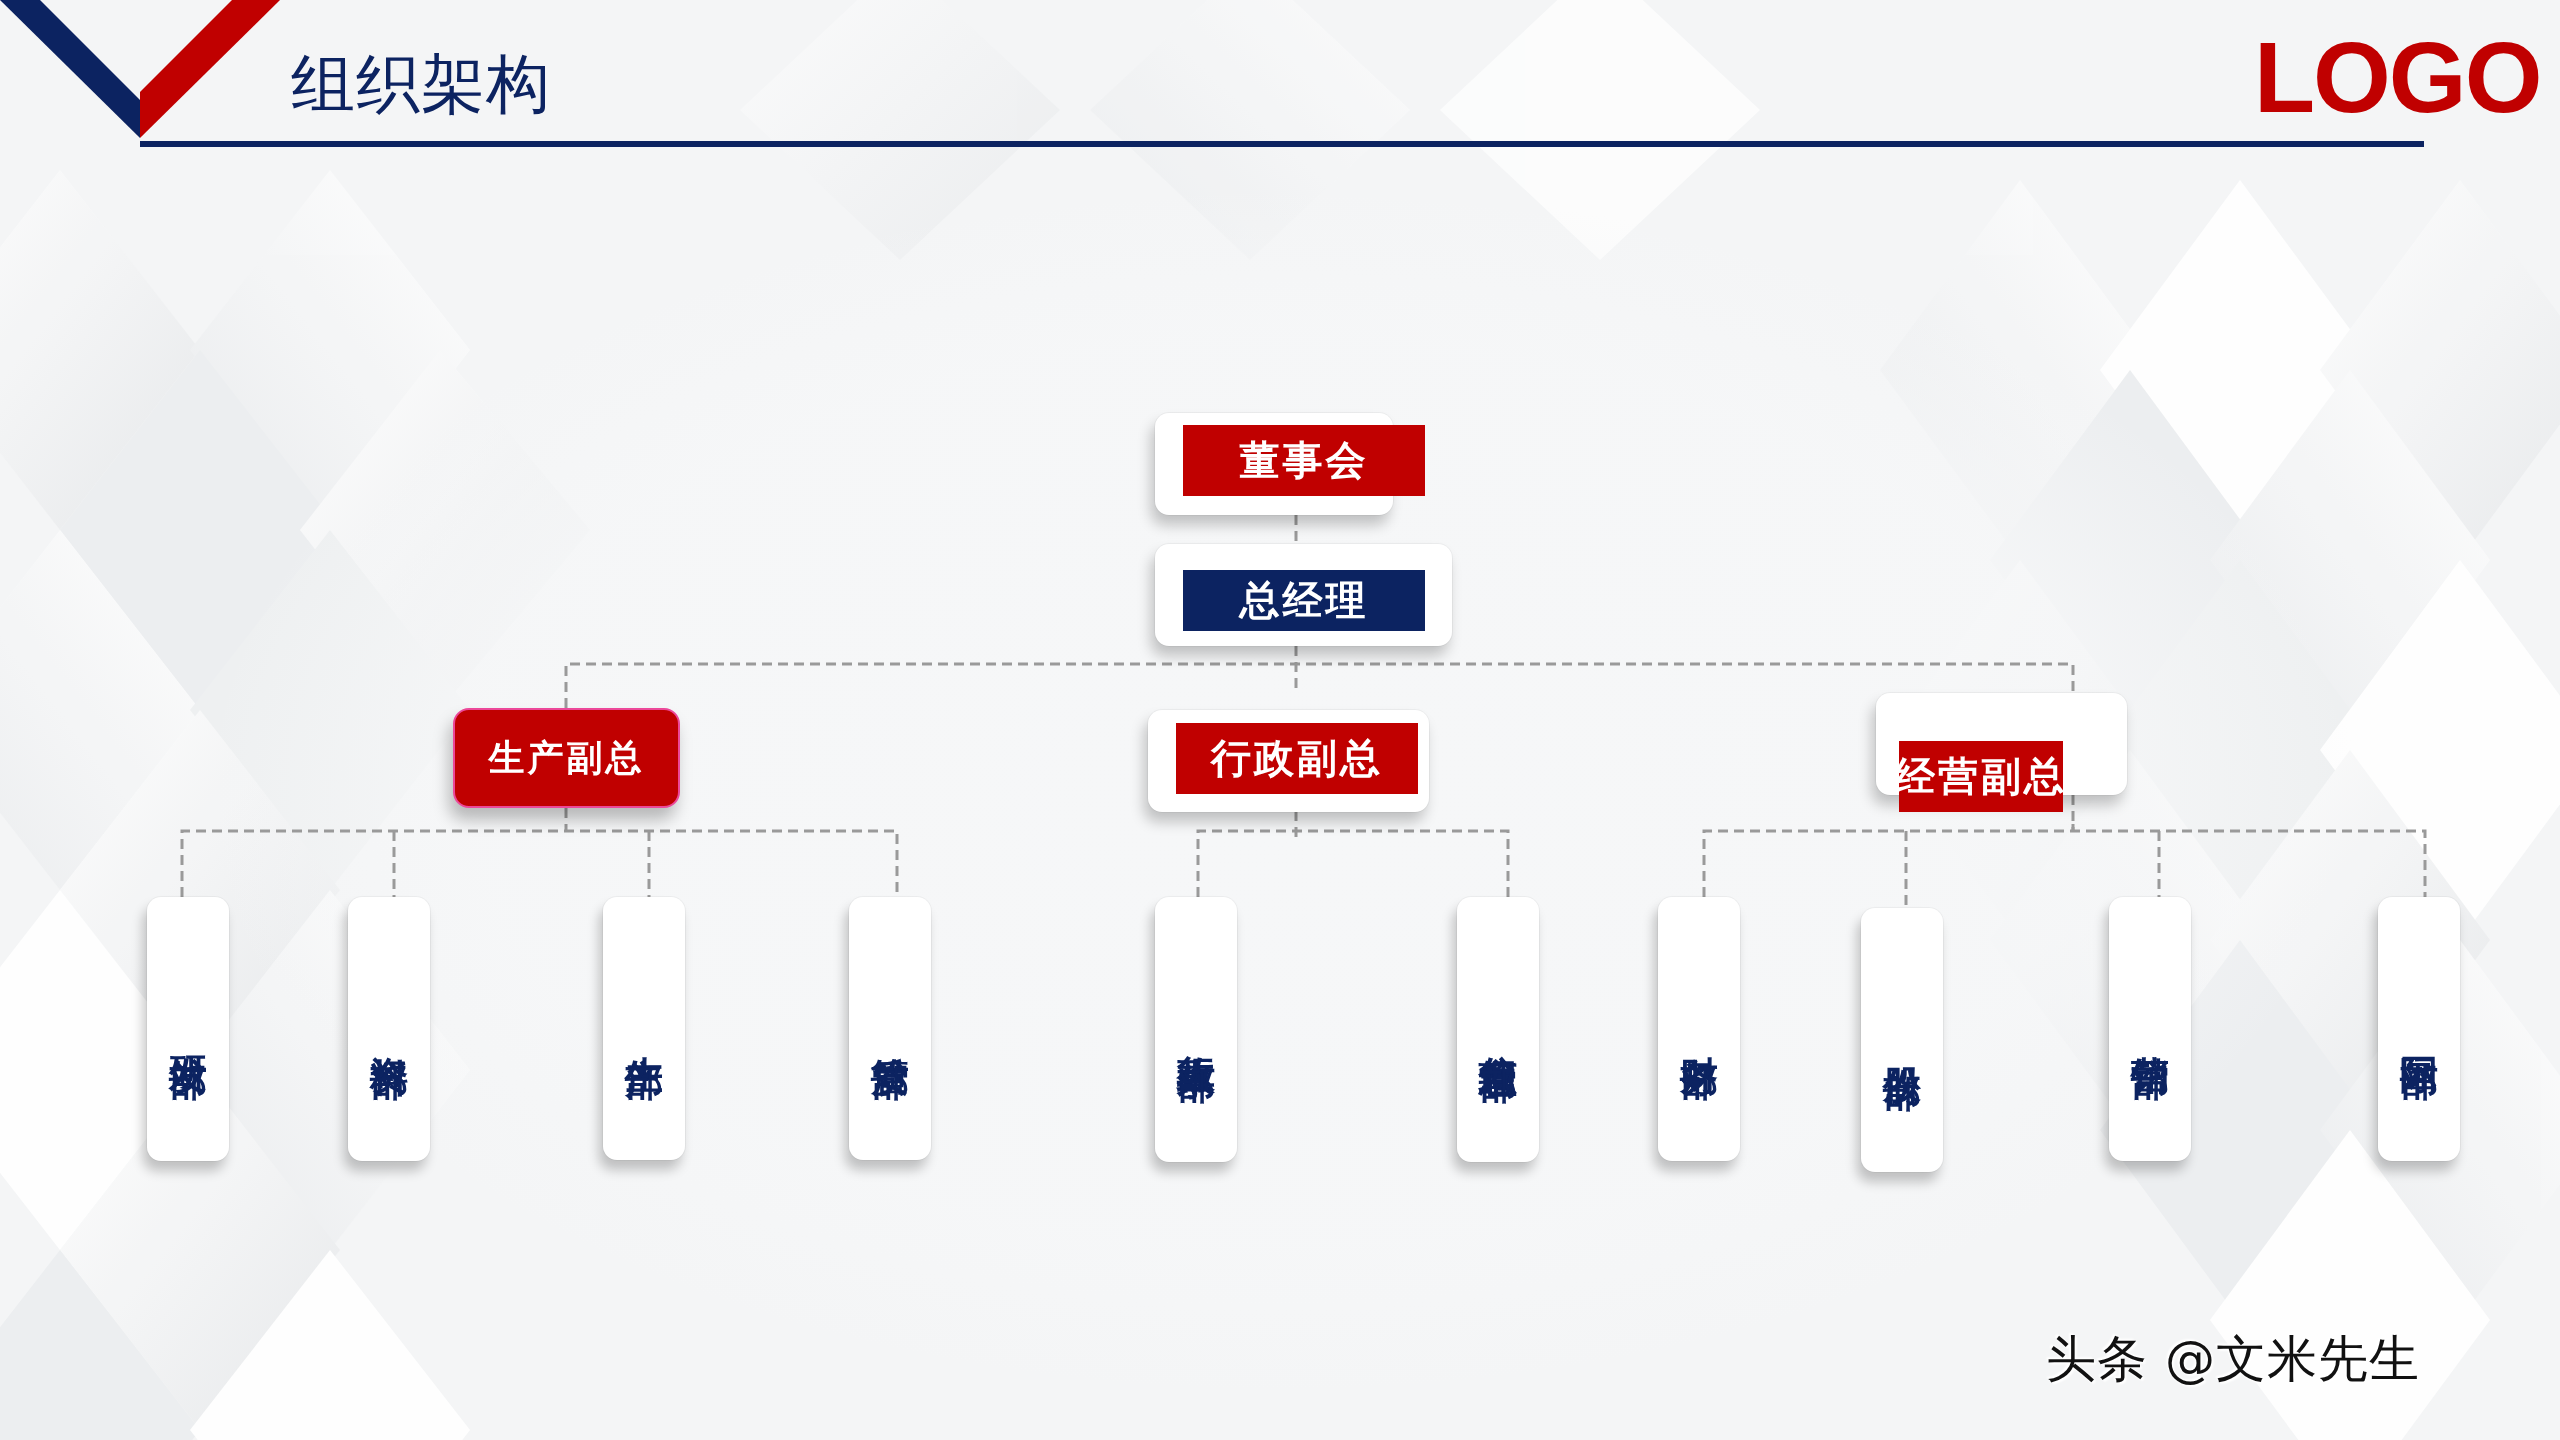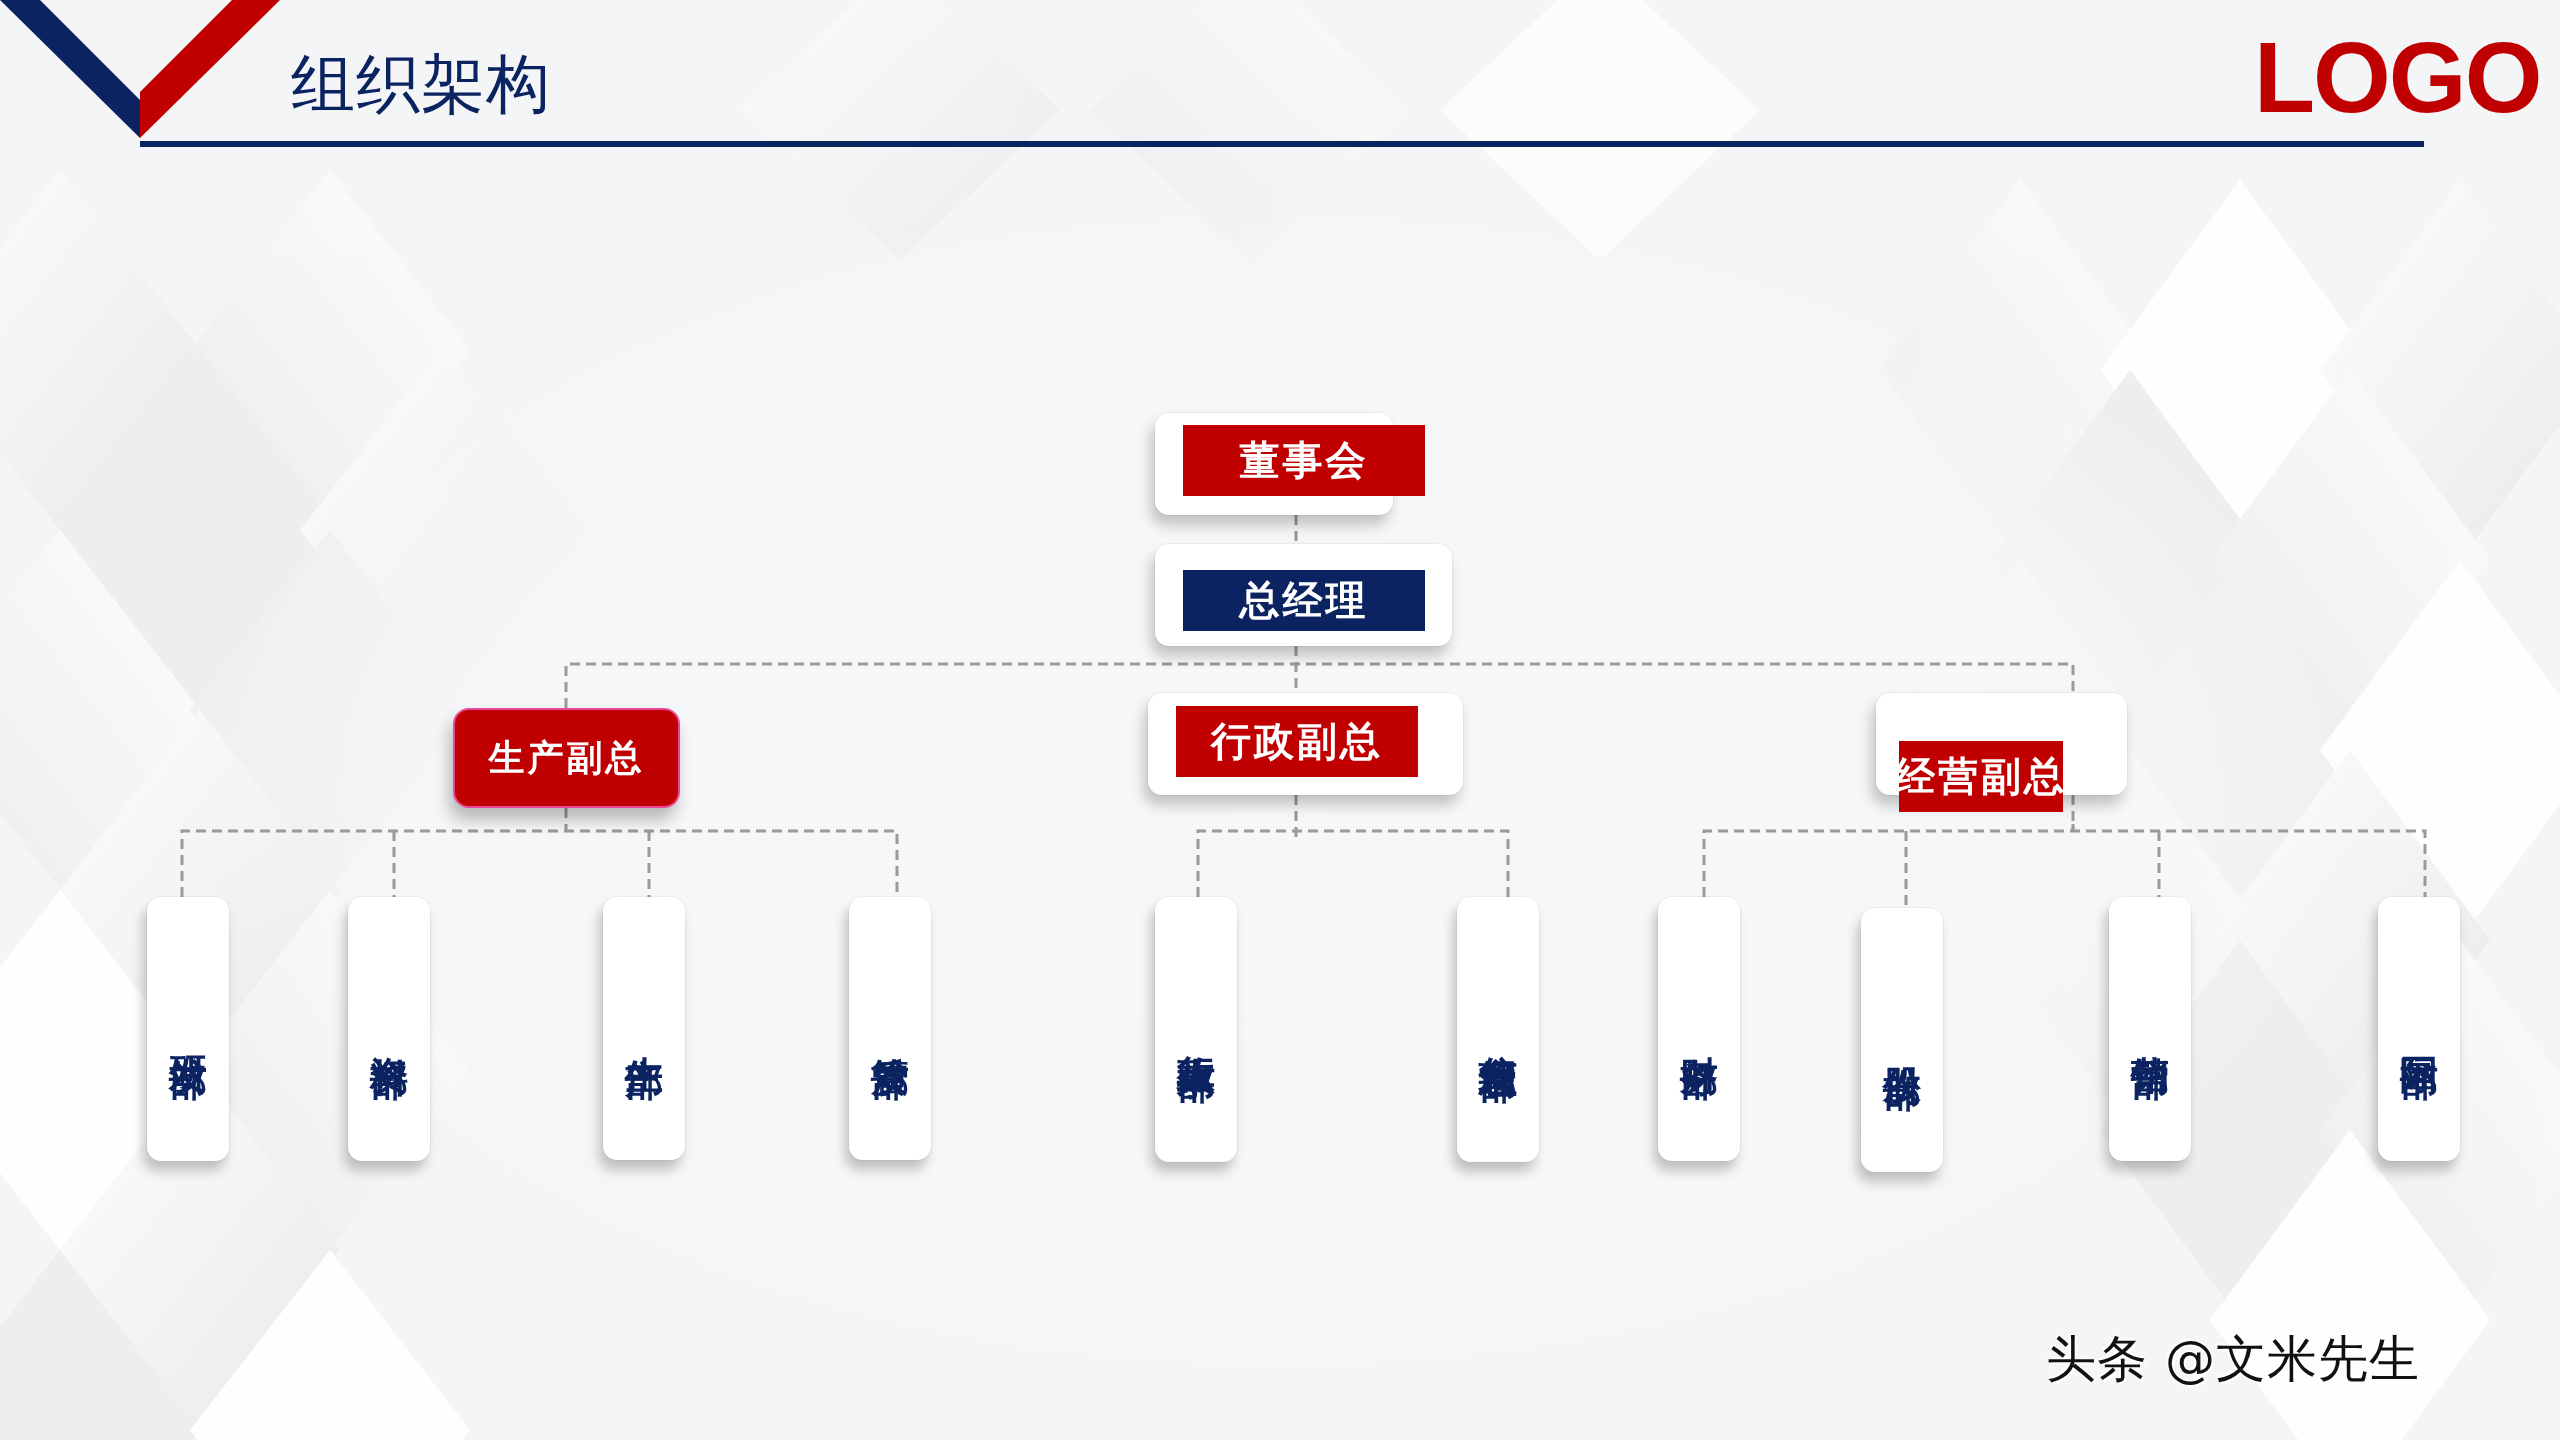--- a/index.html
+++ b/index.html
@@ -160,21 +160,21 @@
 <div class="card-outer" style="left:1155px; top:413px; width:238px; height:102px;">
   <div class="card-inner red" style="left:28px; top:12px; width:242px; height:71px;">董事会</div>
 </div>
 
 <div class="card-outer" style="left:1155px; top:544px; width:297px; height:102px;">
   <div class="card-inner navy" style="left:28px; top:26px; width:242px; height:61px;">总经理</div>
 </div>
 
 <div class="solid-red" style="left:453px; top:708px; width:223px; height:96px;">生产副总</div>
 
-<div class="card-outer" style="left:1148px; top:693px; width:315px; height:102px;">
+<div class="card-outer" style="left:1148px; top:710px; width:281px; height:102px;">
   <div class="card-inner red" style="left:28px; top:13px; width:242px; height:71px;">行政副总</div>
 </div>
 
 <div class="card-outer" style="left:1876px; top:693px; width:251px; height:102px;">
   <div class="card-inner red" style="left:23px; top:13px; width:164px; height:71px;margin-top:35px;">经营副总</div>
 </div>
 
 <div class="dept" style="left:147px; top:897px; height:264px;">
   <span class="dept-label">研发部</span>
 </div>

